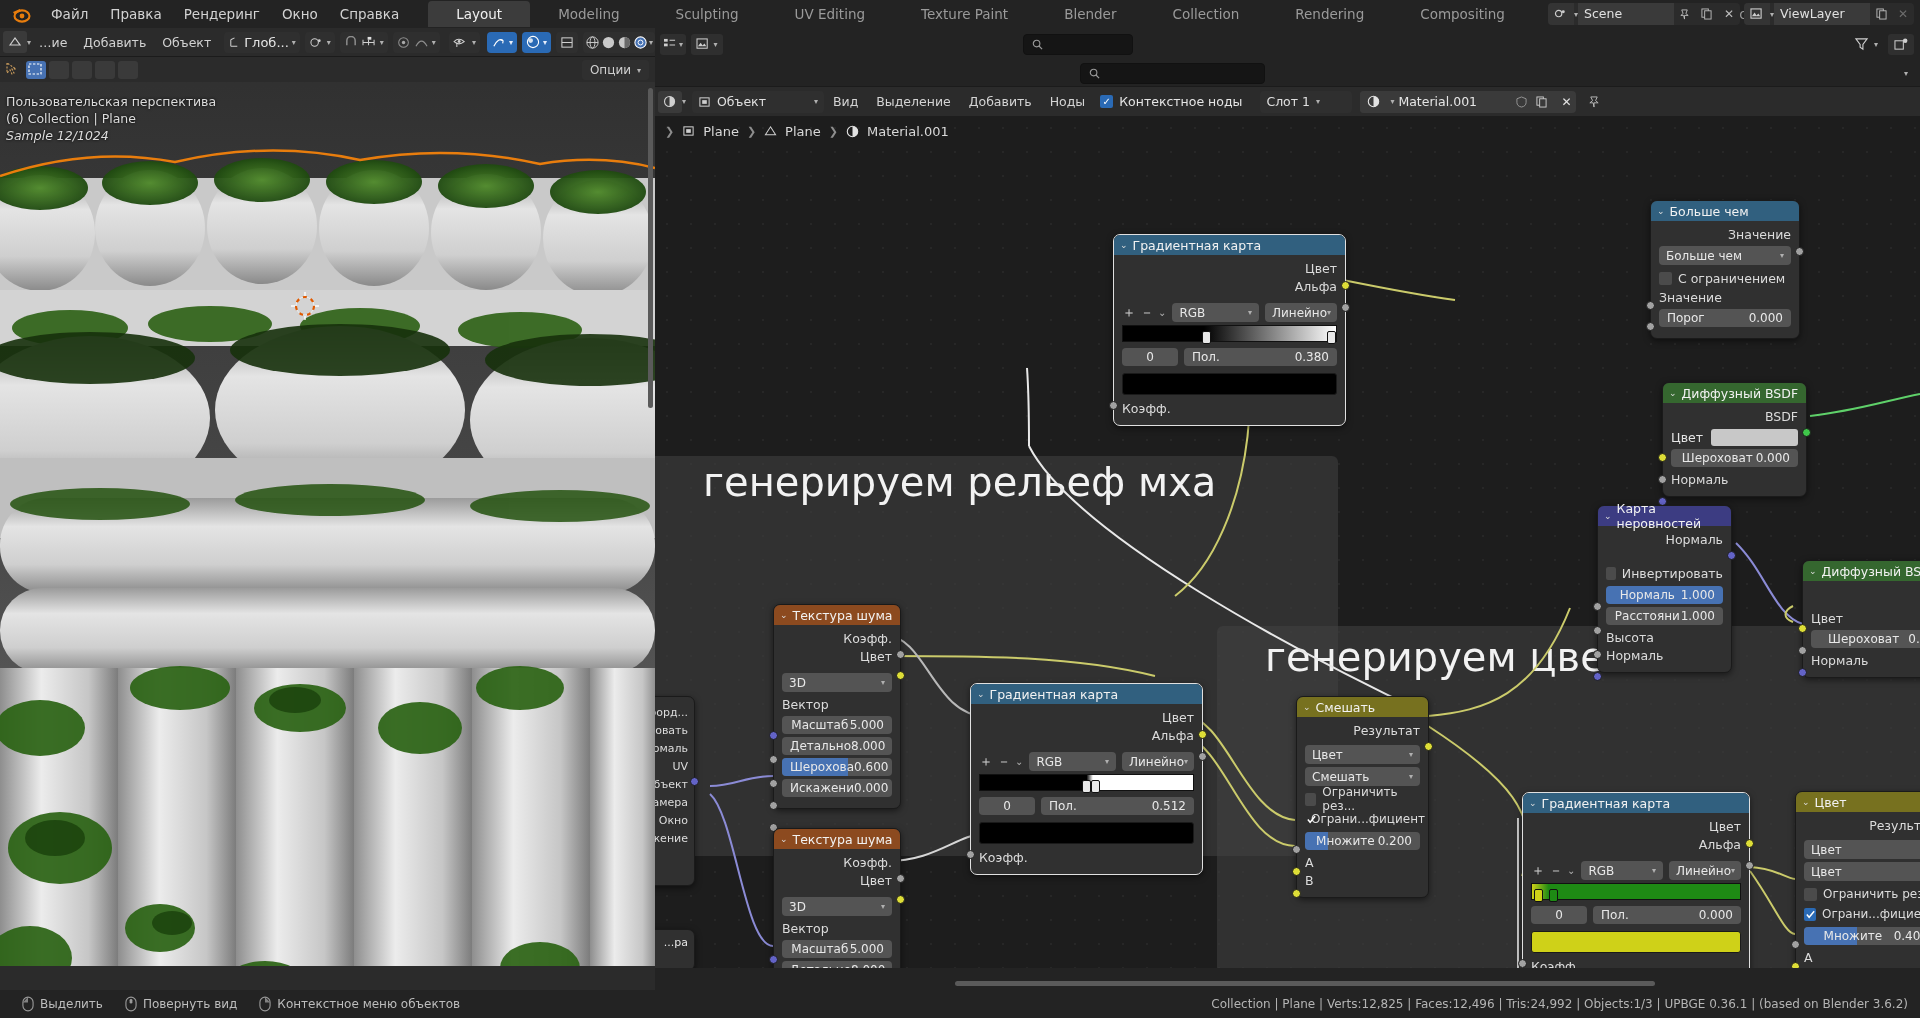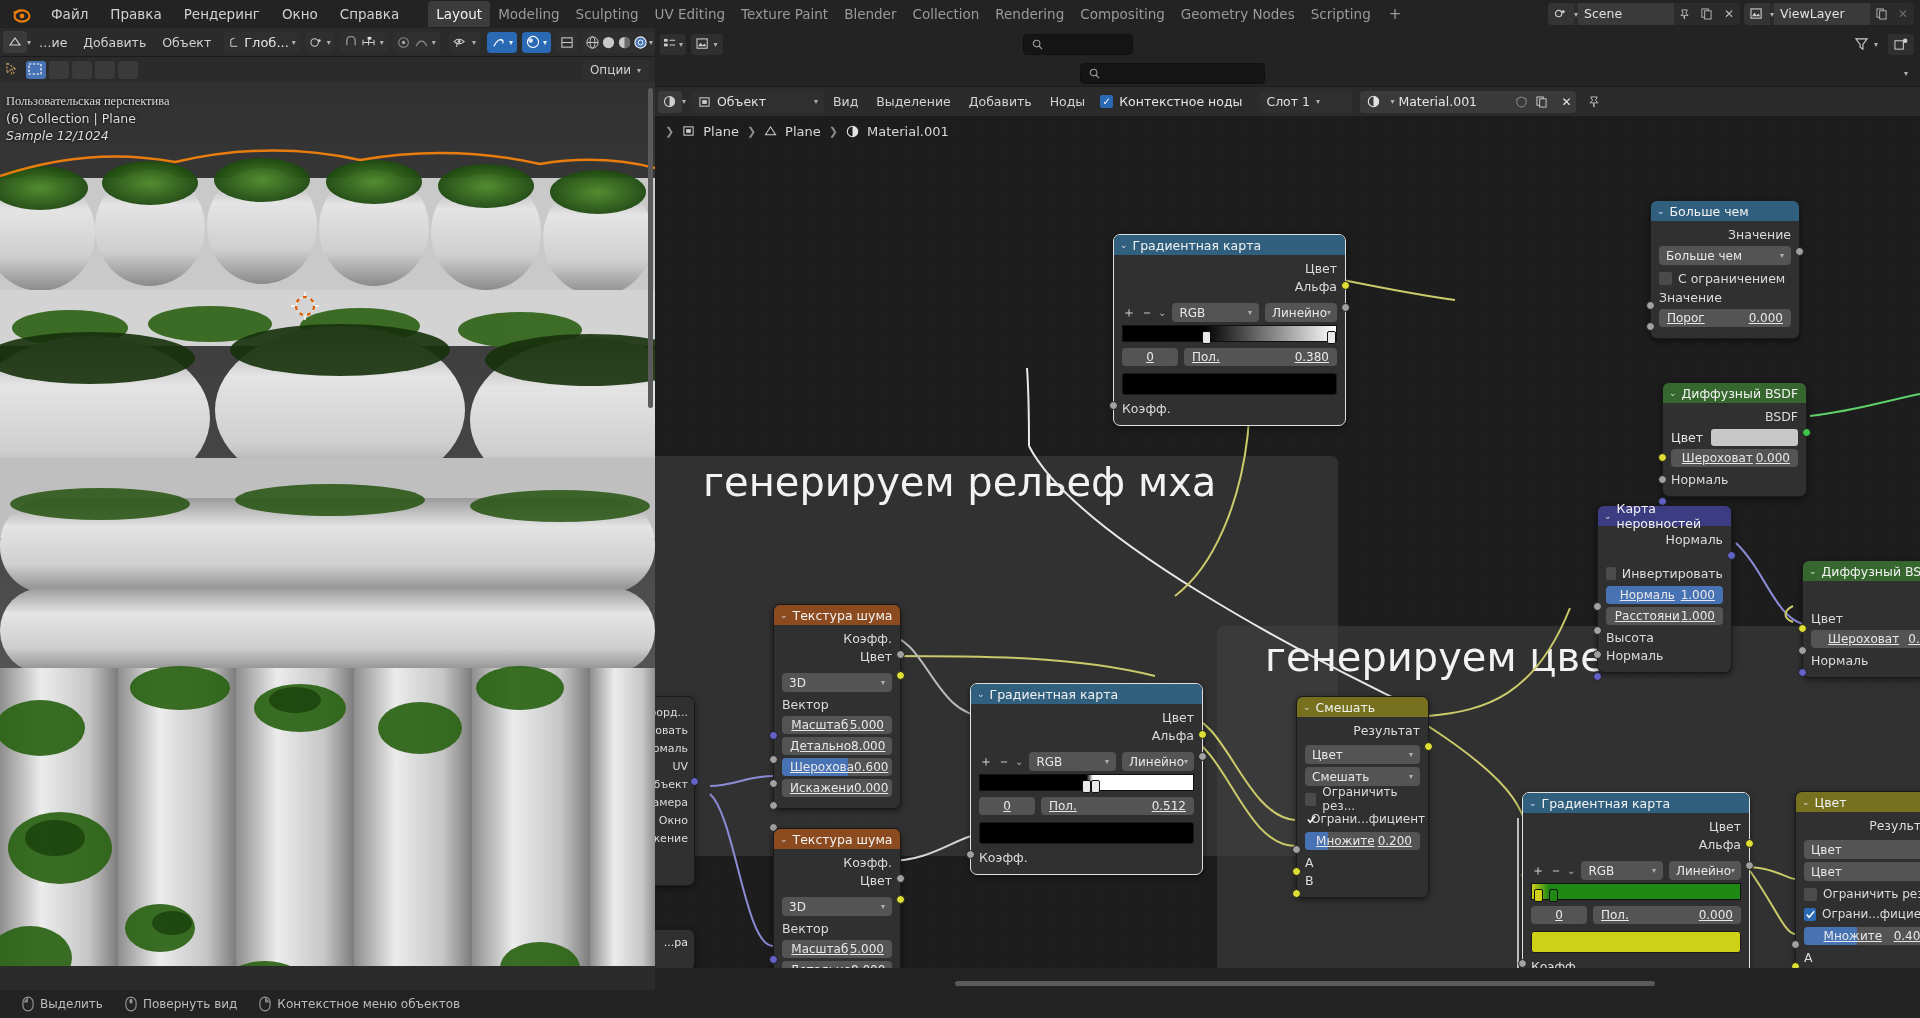--- a/index.html
+++ b/index.html
@@ -7,21 +7,21 @@
     font-family:"DejaVu Sans", sans-serif; font-size:13px; color:#e5e5e5; }
   .app{ position:relative; width:1920px; height:1018px; }
 
   
   .topbar{ position:absolute; left:0; top:0; width:1920px; height:28px;
     background:#232323; display:flex; align-items:center; }
   .blender-logo{ width:26px; height:22px; margin:0 6px 0 8px; display:flex;
     align-items:center; justify-content:center; }
   .menu-item{ padding:3px 11px; font-size:13.5px; color:#d2d2d2; white-space:nowrap; }
   .ws-tabs{ display:flex; align-items:center; margin-left:18px; height:28px; }
-  .ws-tab{ padding:5px 8px; font-size:13.5px; color:#9a9a9a; white-space:nowrap; }
+  .ws-tab{ padding:5px 28px; font-size:13.5px; color:#9a9a9a; white-space:nowrap; }
   .ws-tab.active{ background:#3c3c3c; color:#f0f0f0; border-radius:4px 4px 0 0; }
   .ws-plus{ padding:4px 10px; color:#9a9a9a; font-size:15px; }
   .top-right{ position:absolute; right:6px; top:3px; display:flex; align-items:center; gap:4px; }
   .id-block{ display:flex; align-items:center; background:#2b2b2b; border-radius:4px; height:22px; }
   .id-ic{ width:26px; height:22px; display:flex; align-items:center; justify-content:center;
     background:#343434; border-radius:4px 0 0 4px; }
   .id-name{ padding:0 10px 0 6px; font-size:12.5px; color:#e0e0e0; background:#3a3a3a;
     height:22px; line-height:22px; min-width:96px; }
   .id-btn{ width:22px; height:22px; display:flex; align-items:center; justify-content:center;
     color:#bdbdbd; font-size:12px; }
@@ -96,21 +96,21 @@
   .nhead .tri{ font-size:9px; color:#ddd; }
   .nbody{ padding:4px 8px 8px 8px; }
   .sock{ position:absolute; width:9px; height:9px; border-radius:50%; border:1px solid #1b1b1b; }
   .s-yellow{ background:#dede37; } .s-grey{ background:#a1a1a1; }
   .s-purple{ background:#6363c7; } .s-green{ background:#3fc74a; }
   .row{ display:flex; align-items:center; justify-content:flex-end; height:18px;
     font-size:12.5px; color:#dcdcdc; }
   .row.l{ justify-content:flex-start; }
   .fld{ height:18px; border-radius:4px; background:#545454; display:flex;
     align-items:center; justify-content:space-between; padding:0 8px; font-size:12px;
-    color:#e8e8e8; margin:3px 0;text-decoration:underline; }
+    color:#e8e8e8; margin:3px 0; }
   .fld.blue{ background:#4772b3; }
   .fld.half-blue{ background:#545454; position:relative; overflow:hidden; }
   .fld.half-blue .fill{ position:absolute; left:0; top:0; bottom:0; background:#4772b3; }
   .fld.half-blue span{ position:relative; }
   .sel-fld{ height:19px; border-radius:4px; background:#545454; display:flex;
     align-items:center; justify-content:space-between; padding:0 7px; font-size:12px;
     color:#e8e8e8; margin:3px 0; }
   .ramp-btns{ display:flex; align-items:center; gap:4px; font-size:14px; color:#cfcfcf; }
   .ramp-bar{ height:17px; border:1px solid #111; position:relative; margin:3px 0; }
   .stop{ position:absolute; bottom:-3px; width:9px; height:13px; background:#e8e8e8;
@@ -430,21 +430,21 @@
       <div class="tool-sq"></div>
       <div class="tool-sq"></div>
       <div class="tool-sq"></div>
       <div class="tool-sq"></div>
       <div class="opt-btn">
         <span>Опции</span>
         <span class="chev">▾</span>
       </div>
     </div>
 
-    <div class="vp-text" style="top:66px;font-family:Liberation Serif, serif;">Пользовательская перспектива</div>
+    <div class="vp-text" style="top:66px;">Пользовательская перспектива</div>
     <div class="vp-text" style="top:83px;">(6) Collection | Plane</div>
     <div class="vp-text" style="top:100px;font-style:italic;">Sample 12/1024</div>
     <div class="scrollv"></div>
     <div class="v3d-footer"></div>
   </div>
 
   <div class="outliner">
     <div class="ol-ic">
       <svg width="14" height="12" viewBox="0 0 15 13">
           <rect x="1" y="1" width="4" height="3" fill="#cfcfcf"></rect>
@@ -1107,15 +1107,16 @@
     </div>
     <div class="st-item">
       <span>
         <svg width="12" height="16" viewBox="0 0 13 17">
             <rect x="1" y="1" width="11" height="15" rx="5.5" fill="none" stroke="#9a9a9a" stroke-width="1.2"></rect>
             <path d="M12 7 L6.5 7 L6.5 1" fill="#9a9a9a" opacity=".8"></path>
           </svg>
       </span>
       <span>Контекстное меню объектов</span>
     </div>
+    <div class="st-right">Collection | Plane   |   Verts:12,825   |   Faces:12,496   |   Tris:24,992   |   Objects:1/3   |   UPBGE 0.36.1   |   (based on Blender 3.6.2)</div>
   </div>
 
 </div>
 
 </body></html>

